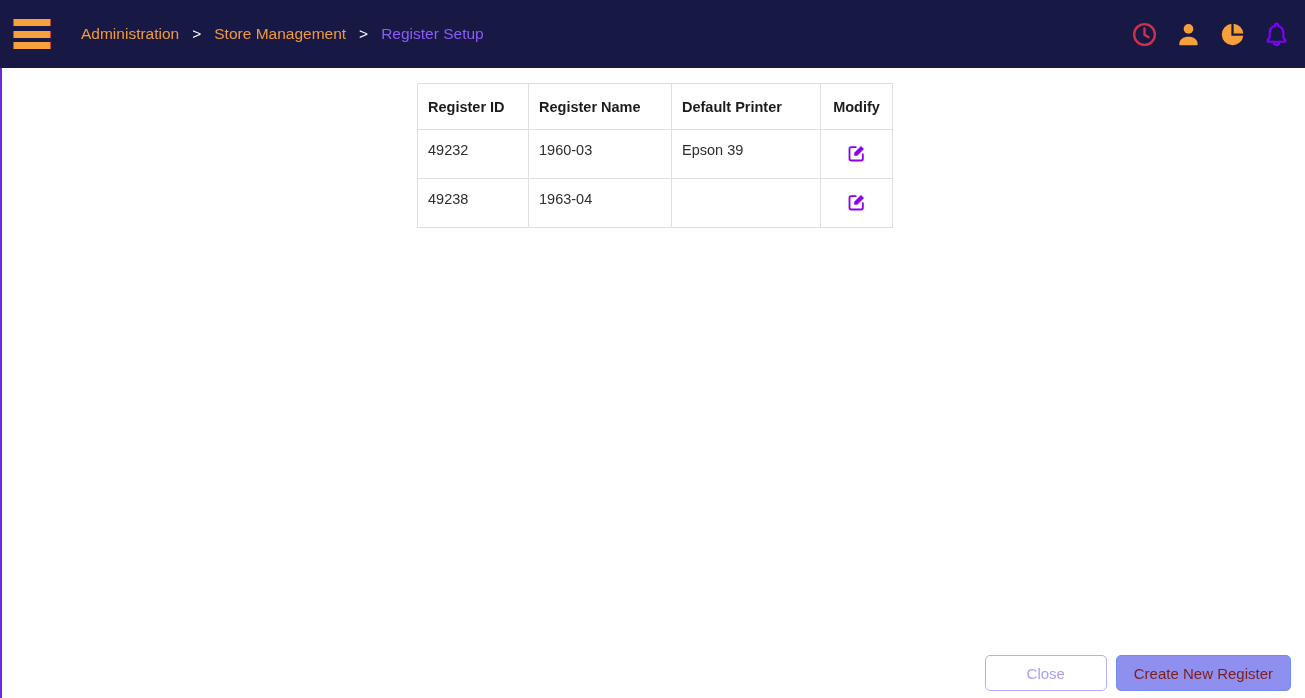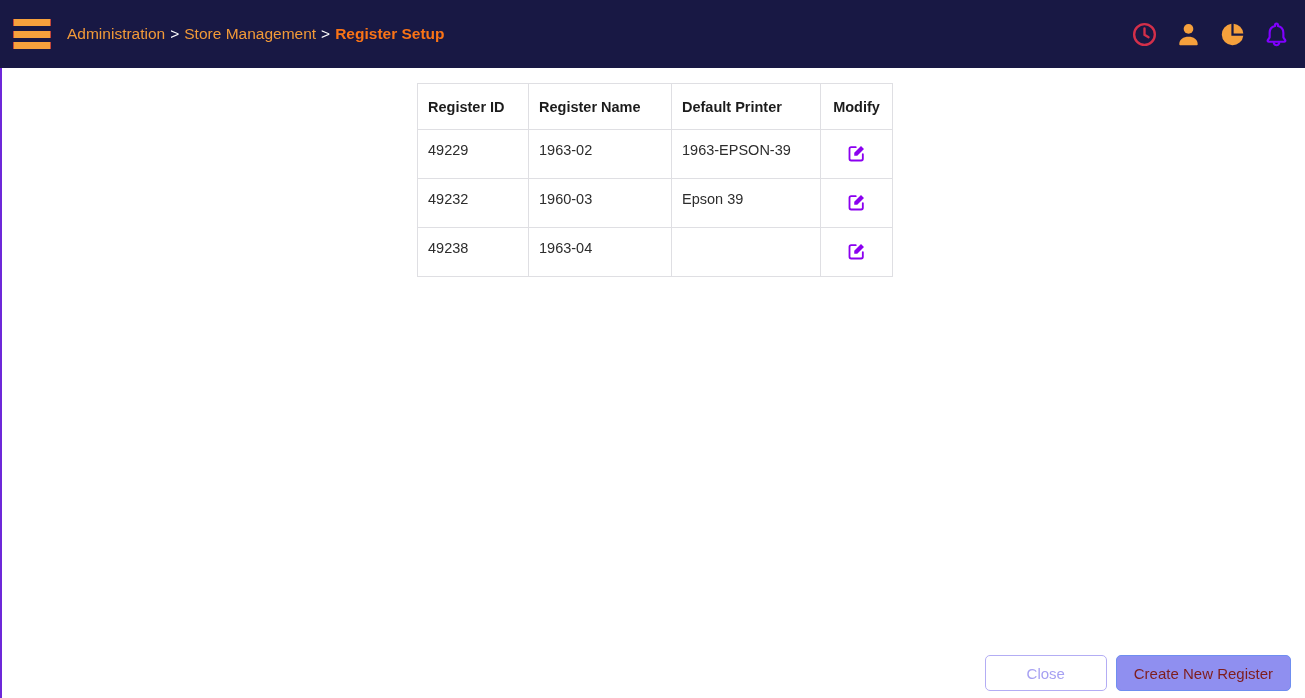--- a/index.html
+++ b/index.html
@@ -48,34 +48,34 @@
     border-left: 1px solid #c4473a;
     border-right: 1px solid #c4473a;
     box-sizing: border-box;
   }
 
   #breadcrumb {
     font-size: 15.5px;
     white-space: nowrap;
     display: flex;
     align-items: center;
-    gap: 0;
-    margin-left: 0;
+    gap: 8px;
+    margin-left: 14px;
   }
   #breadcrumb .crumb-link {
     color: #f29a38;
     cursor: pointer;
   }
   #breadcrumb .crumb-sep {
     color: #ffffff;
     padding: 0 5px;
   }
   #breadcrumb .crumb-current {
-    color: #f97316;
-    font-weight: bold;
+    color: #8b5cf6;
+    font-weight: normal;
   }
 
   #topbar-icons {
     margin-left: auto;
     margin-right: 14px;
     display: flex;
     align-items: center;
     gap: 14px;
   }
   #topbar-icons .tb-icon {
@@ -248,35 +248,20 @@
       <tr>
         <th class="col-id">Register ID</th>
         <th class="col-name">Register Name</th>
         <th class="col-print">Default Printer</th>
         <th class="col-mod">Modify</th>
       </tr>
     </thead>
     <tbody>
 
 
-      <tr>
-        <td class="col-id">
-          <span>49229</span>
-        </td>
-        <td class="col-name">1963-02</td>
-        <td class="col-print">1963-EPSON-39</td>
-        <td class="col-mod cell-modify">
-          <span class="edit-icon-btn">
-            <svg width="20" height="20" viewBox="0 0 24 24" fill="none" aria-hidden="true">
-              <path d="M19 13.5V19a2 2 0 0 1-2 2H5a2 2 0 0 1-2-2V7a2 2 0 0 1 2-2h5.5" stroke="#8b00f0" stroke-width="2.2" stroke-linecap="round"></path>
-              <path d="M16.8 3.6l3.6 3.6-8.1 8.1H8.7v-3.6l8.1-8.1z" fill="#8b00f0"></path>
-            </svg>
-          </span>
-        </td>
-      </tr>
 
       <tr>
         <td class="col-id">
           <span>49232</span>
         </td>
         <td class="col-name">1960-03</td>
         <td class="col-print">Epson 39</td>
         <td class="col-mod cell-modify">
           <span class="edit-icon-btn">
             <svg width="20" height="20" viewBox="0 0 24 24" fill="none" aria-hidden="true">

